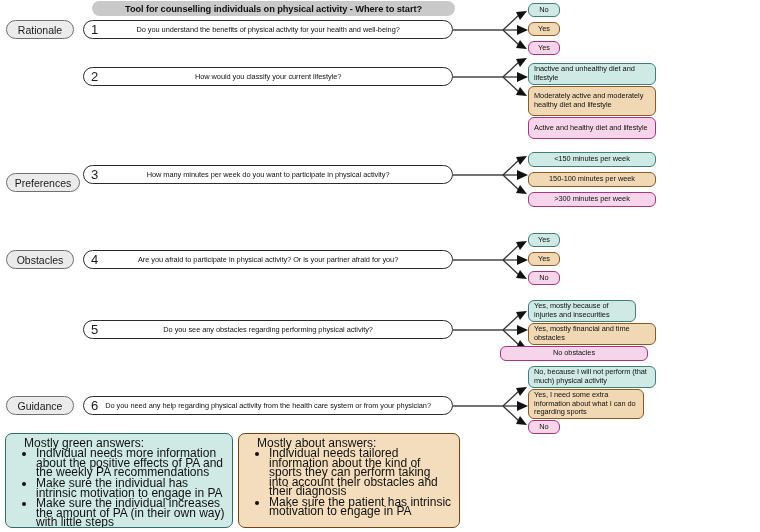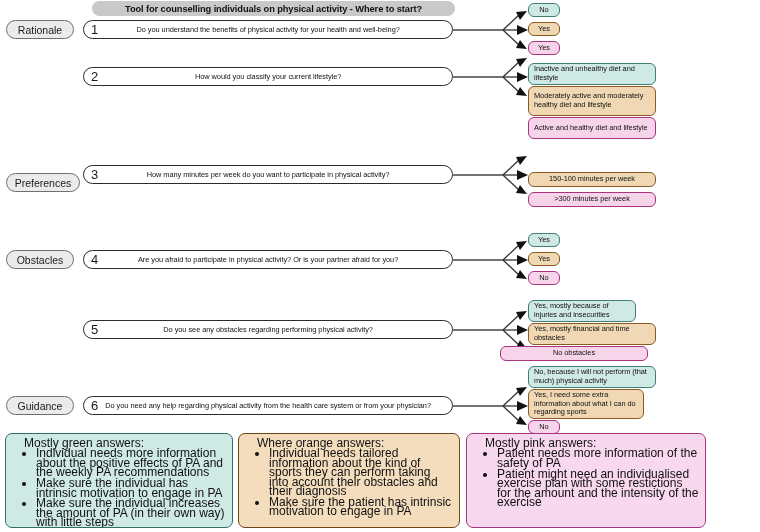--- a/index.html
+++ b/index.html
@@ -168,20 +168,23 @@
   </div>
   <svg class="conn" style="left:453px;top:153px;width:75px;height:44px;" viewBox="0 0 75 44">
     <path d="M0,22 H50" stroke="#444" stroke-width="1.4" fill="none"></path>
     <path d="M50,22 L68,5" stroke="#333" stroke-width="1.3" fill="none"></path>
     <path d="M50,22 L70,22" stroke="#333" stroke-width="1.3" fill="none"></path>
     <path d="M50,22 L68,39" stroke="#333" stroke-width="1.3" fill="none"></path>
     <polygon points="74,3 63,4 67,12" fill="#111"></polygon>
     <polygon points="75,22 64,17 64,27" fill="#111"></polygon>
     <polygon points="74,41 63,40 67,32" fill="#111"></polygon>
   </svg>
+  <div class="ans green center" style="left:528px;top:152px;width:128px;height:15px;">
+      <span class="txt">&lt;150 minutes per week</span>
+    </div>
   <div class="ans orange center" style="left:528px;top:172px;width:128px;height:15px;">
       <span class="txt">150-100 minutes per week</span>
     </div>
   <div class="ans pink center" style="left:528px;top:192px;width:128px;height:15px;">
       <span class="txt">&gt;300 minutes per week</span>
     </div>
 
   <div class="qbox" style="left:83px;top:250px;width:370px;">
     <span class="qnum">4</span>
     <span class="qtext">Are you afraid to participate in physical activity? Or is your partner afraid for you?</span>
@@ -254,28 +257,21 @@
   <div class="summary green" style="left:5px;top:433px;width:228px;height:95px;">
     <div class="head">Mostly green answers:</div>
     <ul>
       <li>Individual needs more information about the positive effects of PA and the weekly PA recommendations</li>
       <li>Make sure the individual has intrinsic motivation to engage in PA</li>
       <li>Make sure the individual increases the amount of PA (in their own way) with little steps</li>
     </ul>
   </div>
 
   <div class="summary orange" style="left:238px;top:433px;width:222px;height:95px;">
-    <div class="head">Where orange answers:</div>
+    <div class="head">Mostly about answers:</div>
     <ul>
       <li>Individual needs tailored information about the kind of sports they can perform taking into account their obstacles and their diagnosis</li>
       <li>Make sure the patient has intrinsic motivation to engage in PA</li>
     </ul>
   </div>
 
-  <div class="summary pink" style="left:466px;top:433px;width:240px;height:95px;">
-    <div class="head">Mostly pink answers:</div>
-    <ul>
-      <li>Patient needs more information of the safety of PA</li>
-      <li>Patient might need an individualised exercise plan with some restictions for the amount and the intensity of the exercise</li>
-    </ul>
-  </div>
 
 </div>
 
 </body></html>

